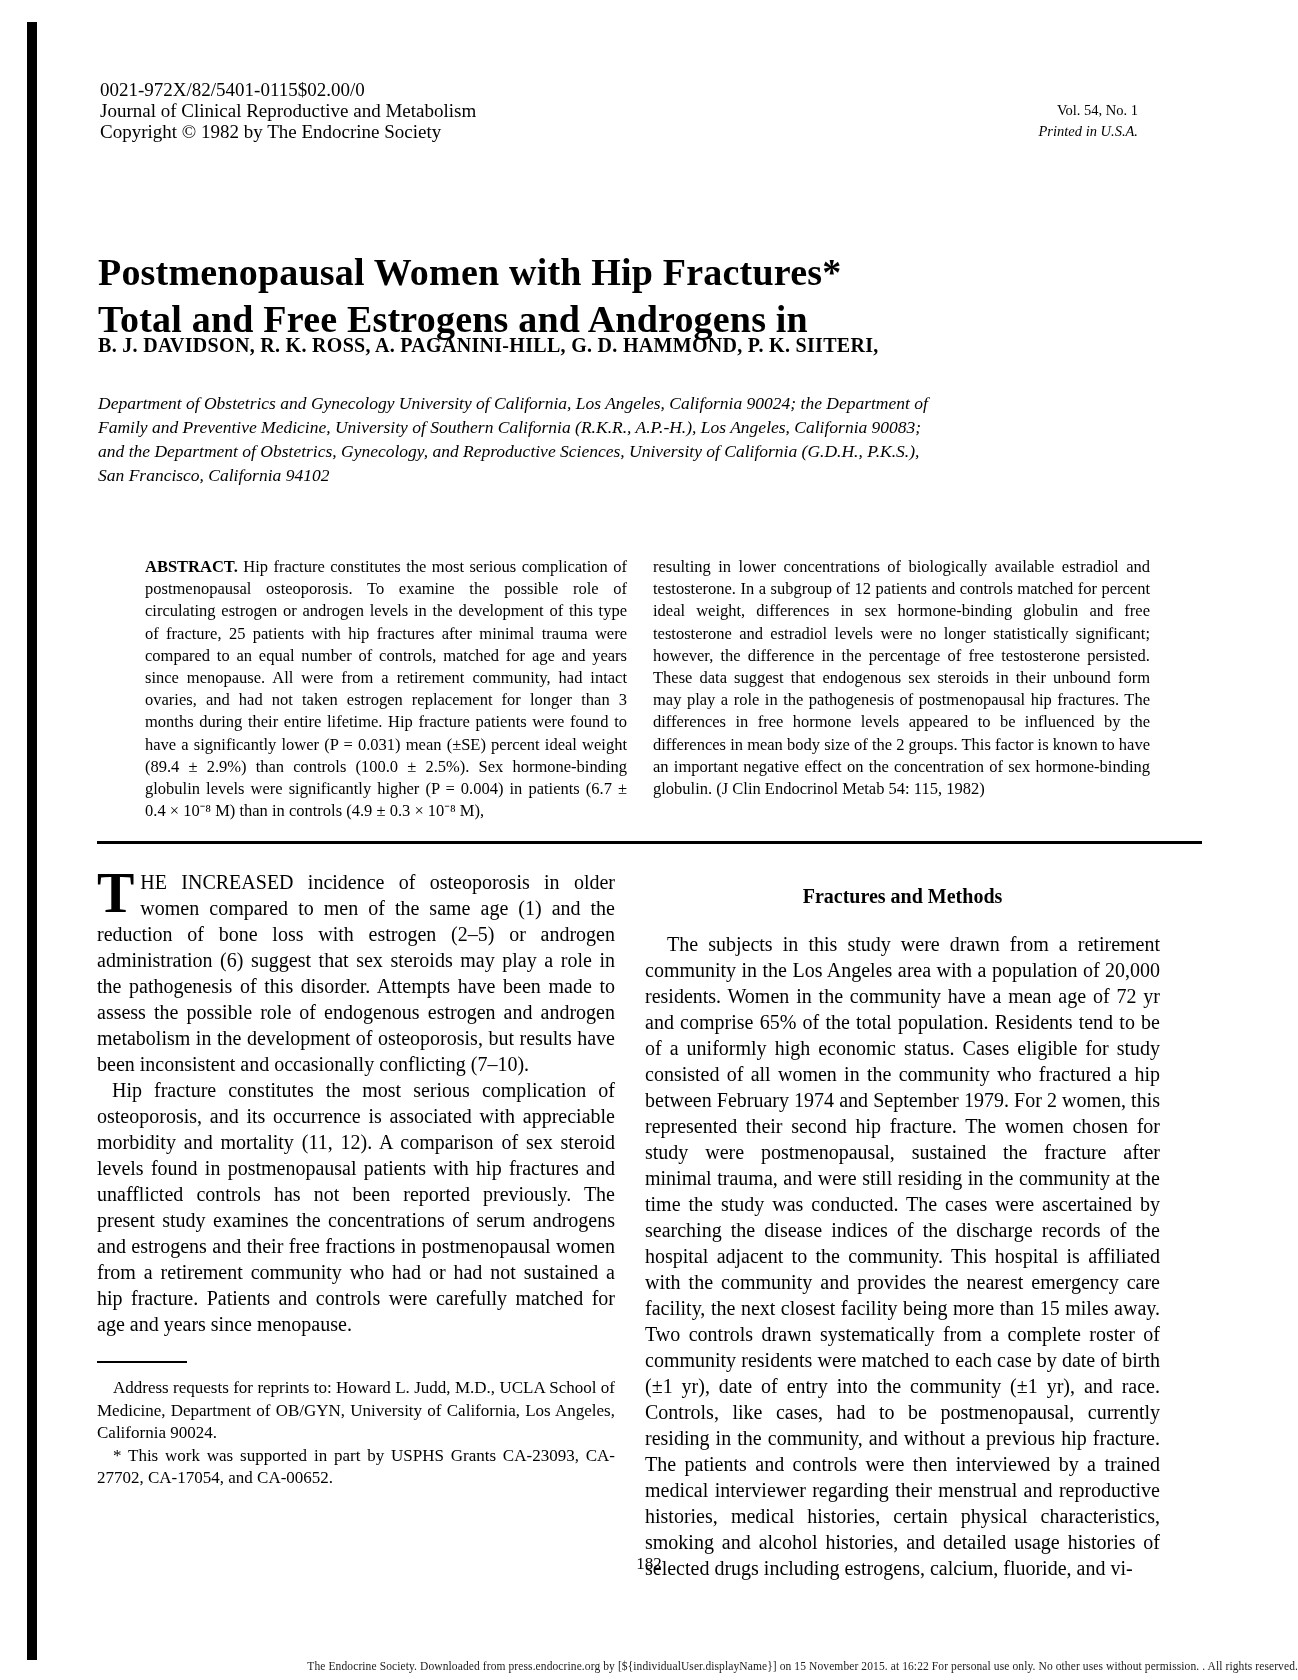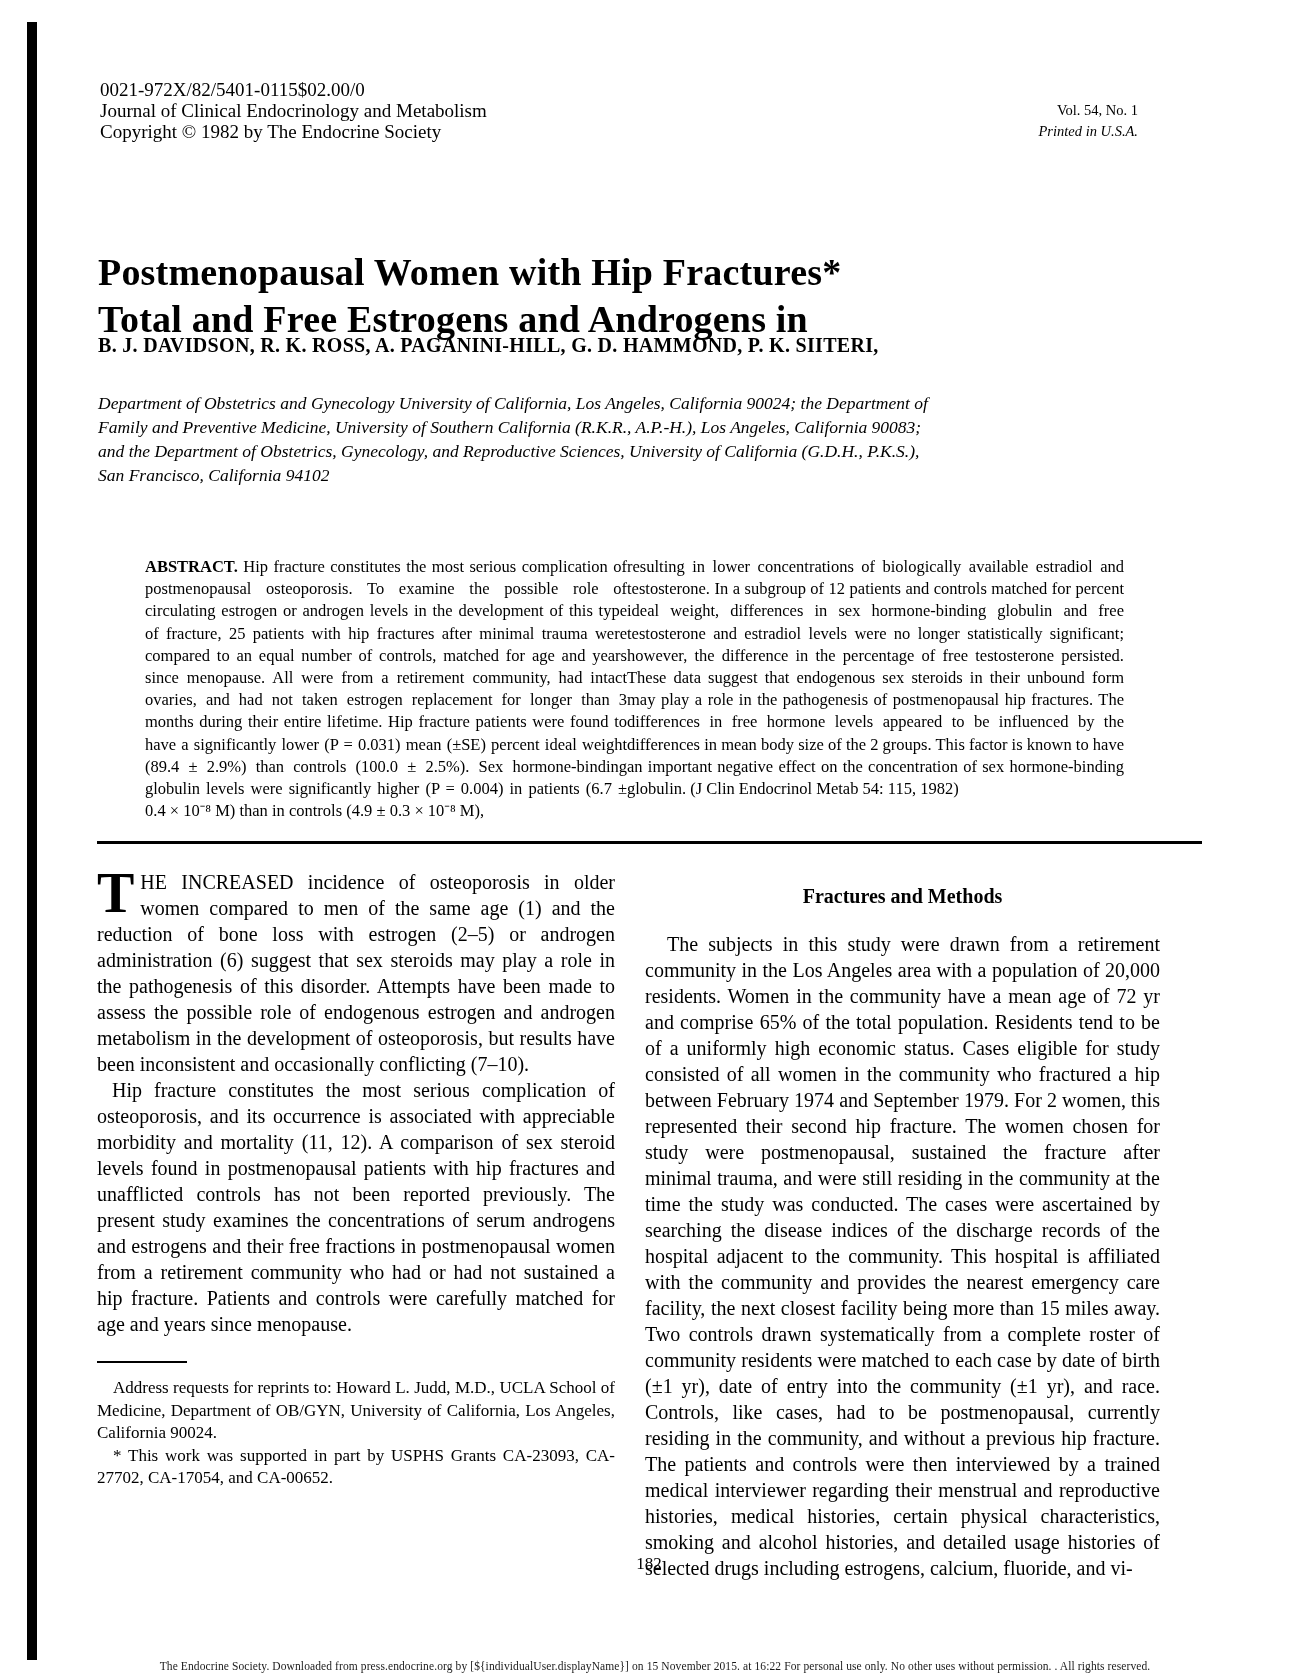--- a/index.html
+++ b/index.html
@@ -12,50 +12,50 @@
   
   .masthead{position:absolute;left:100px;top:79px;font-size:19px;line-height:21px;}
   .masthead-right{position:absolute;right:160px;top:100px;font-size:14.5px;line-height:21px;text-align:right;}
   .masthead-right .printed{font-style:italic;}
   
   .title{position:absolute;left:98px;top:224px;font-size:38px;font-weight:bold;line-height:47px;letter-spacing:0.2px;}
   .authors{position:absolute;left:98px;top:331px;font-size:20px;line-height:29px;letter-spacing:0.3px;font-weight:bold;}
   .authors .sc{font-size:16px;}
   .affiliations{position:absolute;left:98px;top:391px;width:848px;font-style:italic;font-size:17.5px;line-height:24px;}
   
-  .abstract{position:absolute;left:145px;top:556px;display:flex;font-size:16.5px;line-height:22.2px;text-align:justify;font-family:Liberation Serif, serif;}
+  .abstract{position:absolute;left:145px;top:556px;display:flex;gap:26px;font-size:16.5px;line-height:22.2px;text-align:justify;font-family:Liberation Serif, serif;}
   .abs-col1{width:482px;}
   .abs-col2{width:497px;}
   .abs-label{font-weight:bold;}
   
   .rule-main{position:absolute;left:97px;top:841px;width:1105px;height:3px;background:#000;}
   
   .columns{position:absolute;left:97px;top:869px;display:flex;gap:30px;}
   .col-left{width:518px;font-size:20px;line-height:26px;text-align:justify;}
   .col-right{width:515px;font-size:20px;line-height:26px;text-align:justify;}
   .para{margin:0;}
   .para.indent{text-indent:15px;}
   .dropcap{float:left;font-size:56px;line-height:44px;font-weight:bold;padding:2px 6px 0 0;}
   .fn-rule{width:90px;height:2px;background:#000;margin:24px 0 14px 0;}
   .footnotes{font-size:17px;line-height:22.5px;text-align:justify;}
   .footnotes p{margin:0;text-indent:16px;}
   .methods-heading{font-size:20px;font-weight:bold;text-align:center;margin:14px 0 22px 0;}
   .col-right .para.indent{text-indent:22px;}
   
   .page-number{position:absolute;left:0;right:0;top:1554px;text-align:center;font-size:17px;}
-  .footer-note{position:absolute;left:0;right:0;top:1660px;text-align:center;font-size:11.5px;color:#1a1a1a;letter-spacing:0.1px;margin-left:12px;}
+  .footer-note{position:absolute;left:0;right:0;top:1660px;text-align:right;font-size:11.5px;color:#1a1a1a;letter-spacing:0.1px;margin-left:12px;}
 </style>
 </head>
 <body>
 
 <div class="left-bar"></div>
 
 <div class="masthead">
   <div>0021-972X/82/5401-0115$02.00/0</div>
-  <div>Journal of Clinical Endocrinology and Metabolism</div>
+  <div>Journal of Clinical Reproductive and Metabolism</div>
   <div>Copyright © 1982 by The Endocrine Society</div>
 </div>
 
 <div class="masthead-right">
   <div>Vol. 54, No. 1</div>
   <div class="printed">Printed in U.S.A.</div>
 </div>
 
 <h1 class="title">
   <div>Postmenopausal Women with Hip Fractures*</div>

